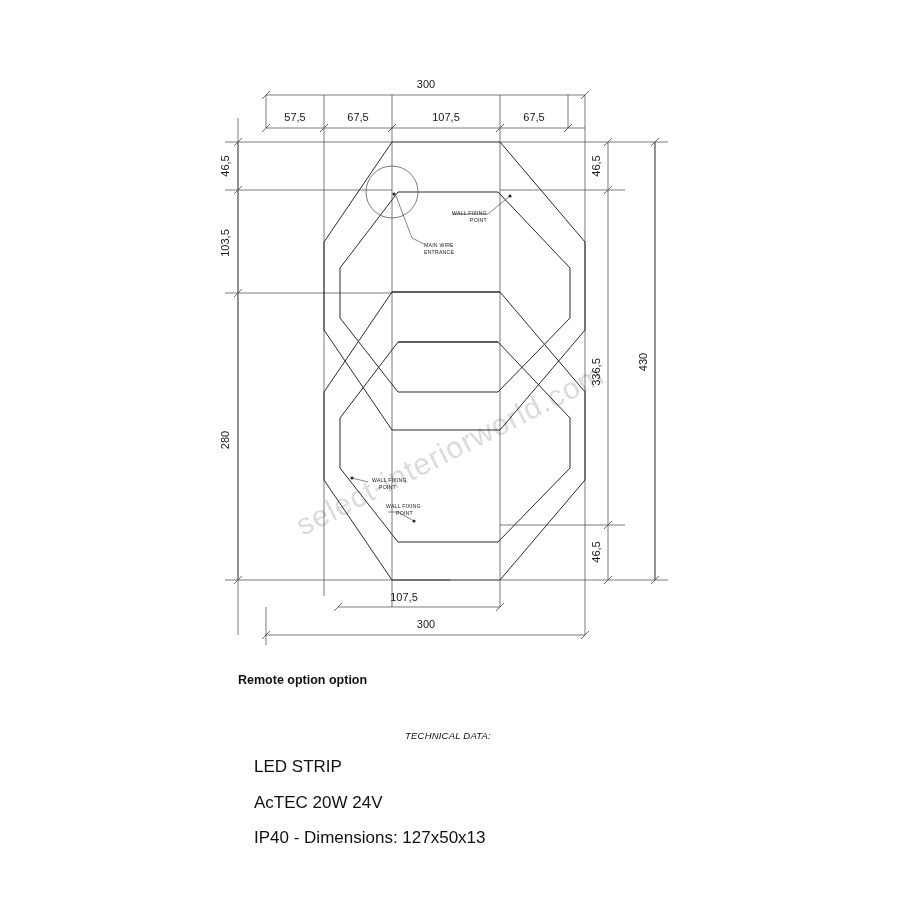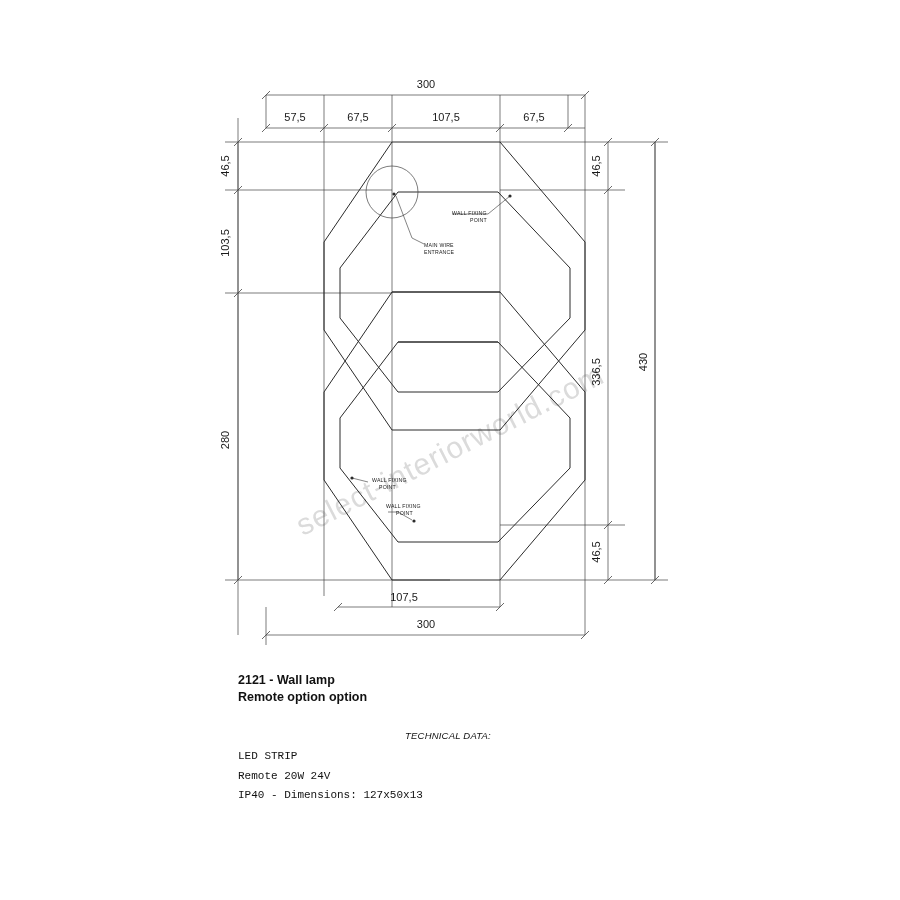--- a/index.html
+++ b/index.html
@@ -64,25 +64,24 @@
   }
   .tech-heading {
     font-size: 9.5px;
     font-style: italic;
     color: #111;
     margin: 0 0 6px 0;
     letter-spacing: 0.2px;
     text-align: center;
   }
   .tech-line {
-    font-size: 11px;
+    font-size: 17px;
     line-height: 19.5px;
     color: #111;
-    margin: 0;
-    font-family: Liberation Mono, monospace;
+    margin: 16px;
   }
 </style>
 </head>
 <body>
 
 <div id="drawing-root">
 <svg id="technical-drawing" width="900" height="900" viewBox="0 0 900 900">
 
   <g transform="rotate(-27 450 450)">
     <text class="watermark-text" x="450" y="460" text-anchor="middle">select-interiorworld.com</text>
@@ -224,22 +223,21 @@
     <text class="dim-text" x="0" y="0" text-anchor="middle" transform="translate(647,362) rotate(-90)">430</text>
 
     <text class="dim-text" x="404" y="601" text-anchor="middle">107,5</text>
     <text class="dim-text" x="426" y="628" text-anchor="middle">300</text>
   </g>
 
 </svg>
 </div>
 
 <div class="caption-block">
-  <p class="caption-title">2121 - Wall lamp</p>
   <p class="caption-title">Remote option option</p>
 </div>
 
 <div class="tech-block">
   <p class="tech-heading">TECHNICAL DATA:</p>
   <p class="tech-line">LED STRIP</p>
-  <p class="tech-line">Remote 20W 24V</p>
+  <p class="tech-line">AcTEC 20W 24V</p>
   <p class="tech-line">IP40 - Dimensions: 127x50x13</p>
 </div>
 
 </body></html>

